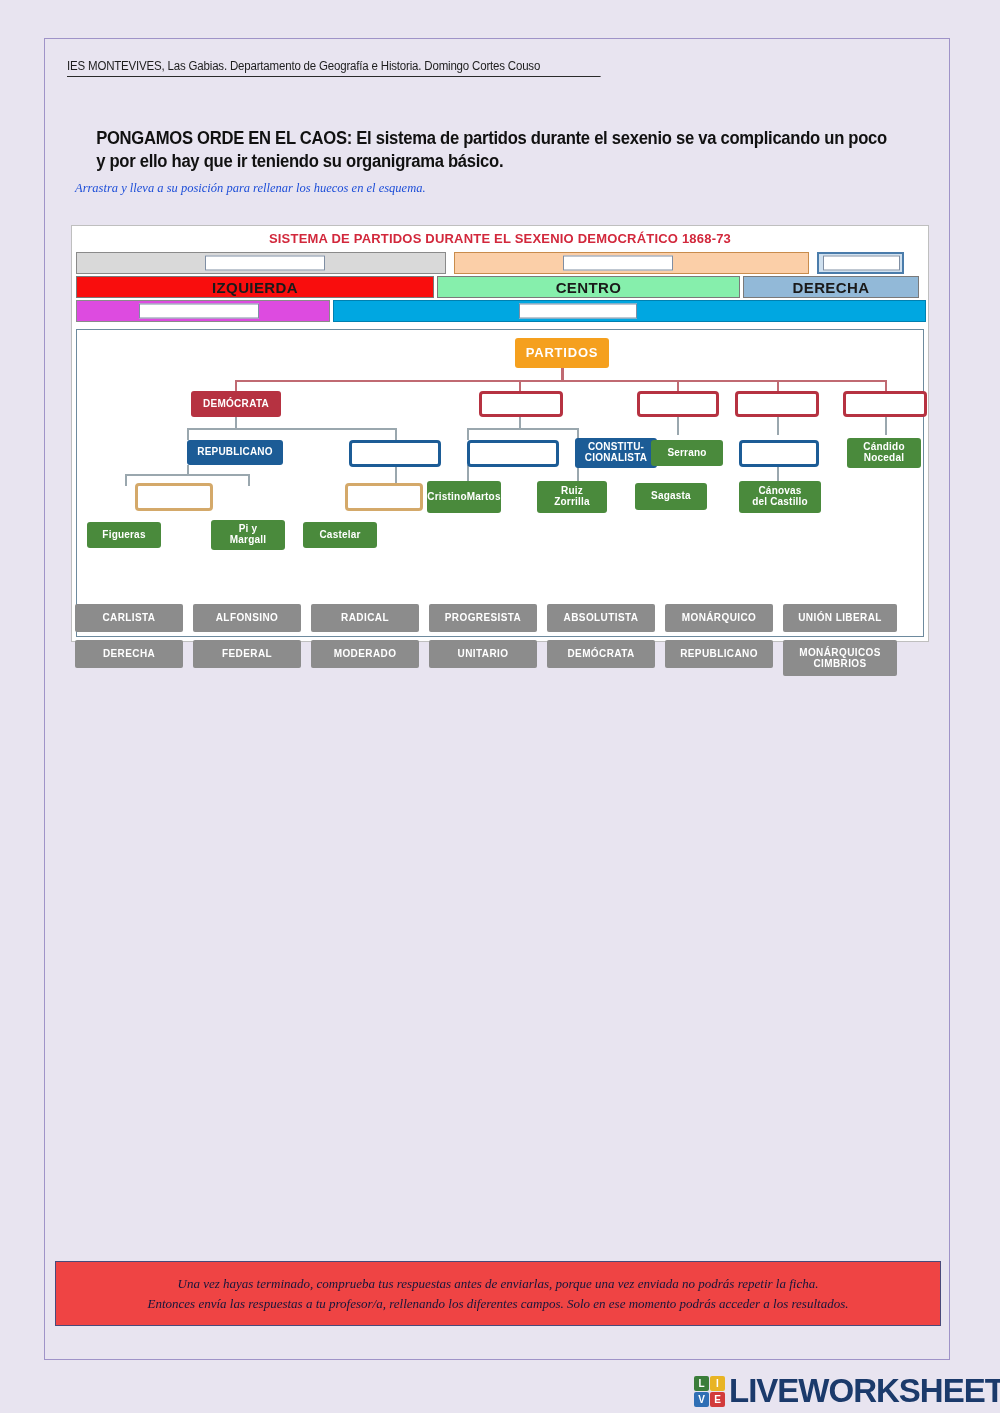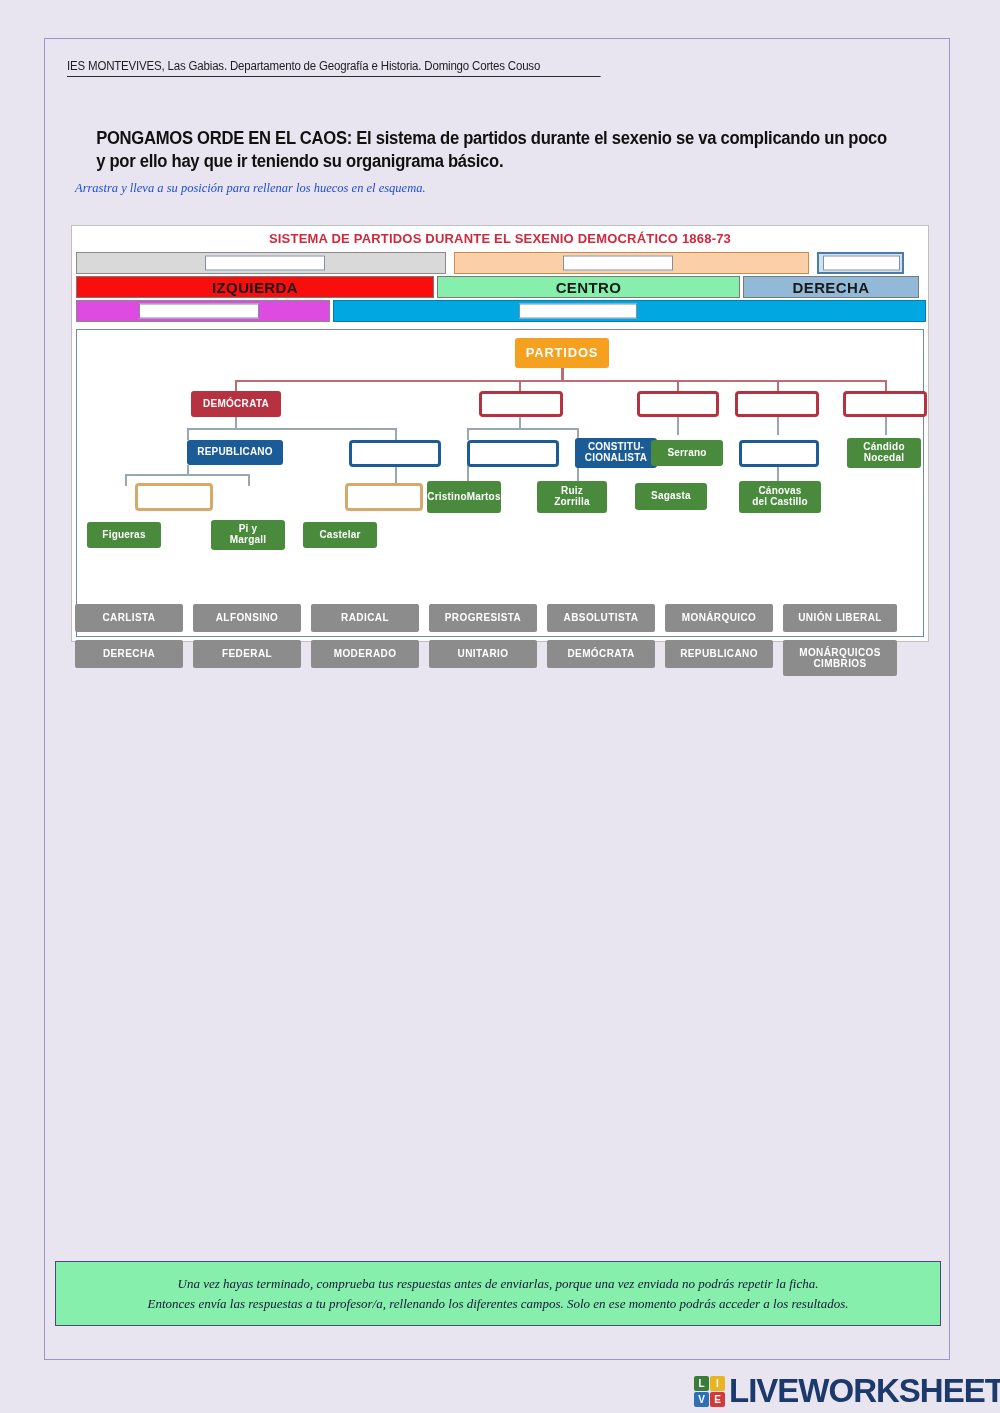--- a/index.html
+++ b/index.html
@@ -227,21 +227,21 @@
   .t-w2 { flex: 0 0 114px; }
   .t-tall { height: 36px; }
 
   
   .note {
     position: absolute;
     left: 10px;
     top: 1222px;
     width: 886px;
     box-sizing: border-box;
-    background: #86efac;
+    background: #ef4444;
     border: 1px solid #4a4a7a;
     text-align: center;
     padding: 12px 4px;
     font-family: "Liberation Serif", serif;
     font-style: italic;
     font-size: 13px;
     color: #15153a;
     line-height: 1.5;
   }
 

